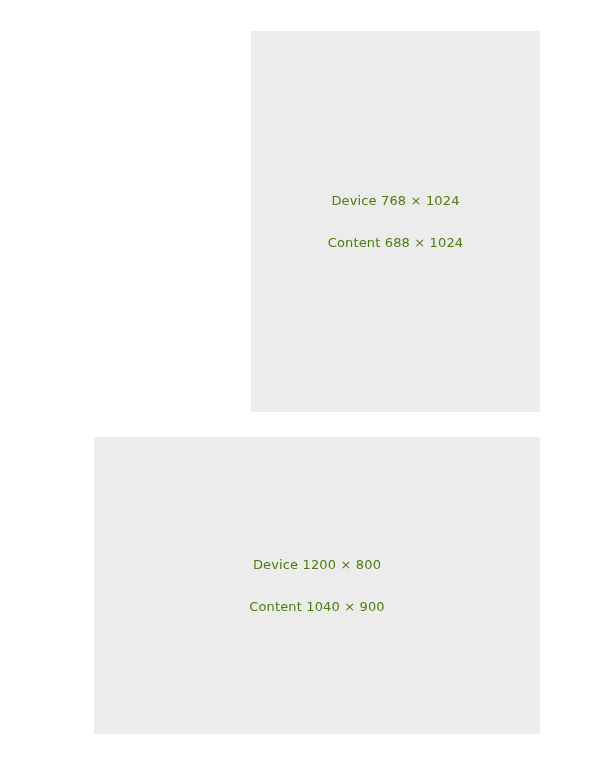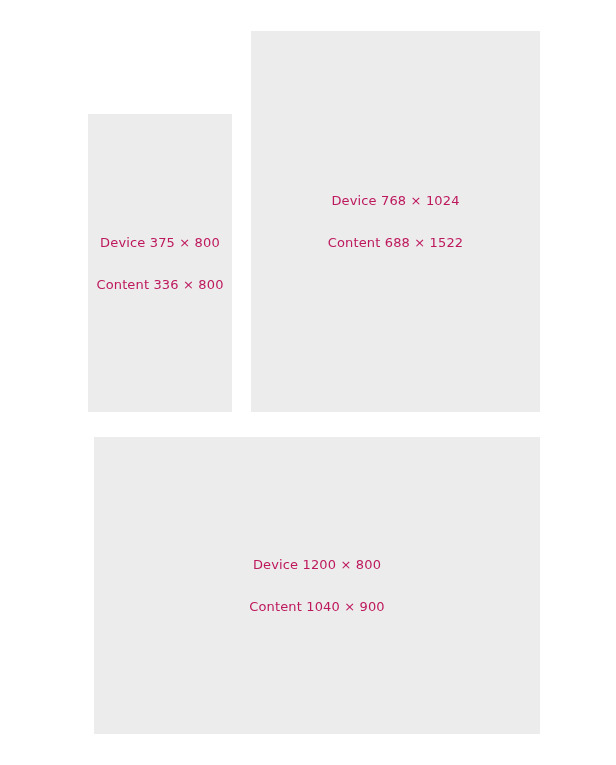--- a/index.html
+++ b/index.html
@@ -26,21 +26,21 @@
     position: absolute;
     background: #ececec;
     display: flex;
     flex-direction: column;
     align-items: center;
     justify-content: center;
     box-sizing: border-box;
   }
 
   .viewport-label {
-    color: #be185d;
+    color: #4d7c0f;
     font-size: 13px;
     line-height: 1;
     letter-spacing: 0.15px;
     white-space: nowrap;
     font-family: "DejaVu Sans", sans-serif;
   }
 
   .viewport-label.device-line {
     margin-bottom: 29px;
   }
@@ -67,28 +67,24 @@
     top: 437px;
     width: 446px;
     height: 297px;
   }
 </style>
 </head>
 <body>
 
 <div id="viewport-canvas">
 
-  <div class="viewport-box" id="box-mobile">
-    <div class="viewport-label device-line">Device 375 × 800</div>
-    <div class="viewport-label content-line">Content 336 × 800</div>
-  </div>
 
   <div class="viewport-box" id="box-tablet">
     <div class="viewport-label device-line">Device 768 × 1024</div>
-    <div class="viewport-label content-line">Content 688 × 1522</div>
+    <div class="viewport-label content-line">Content 688 × 1024</div>
   </div>
 
   <div class="viewport-box" id="box-desktop">
     <div class="viewport-label device-line">Device 1200 × 800</div>
     <div class="viewport-label content-line">Content 1040 × 900</div>
   </div>
 
 </div>
 
 </body></html>

